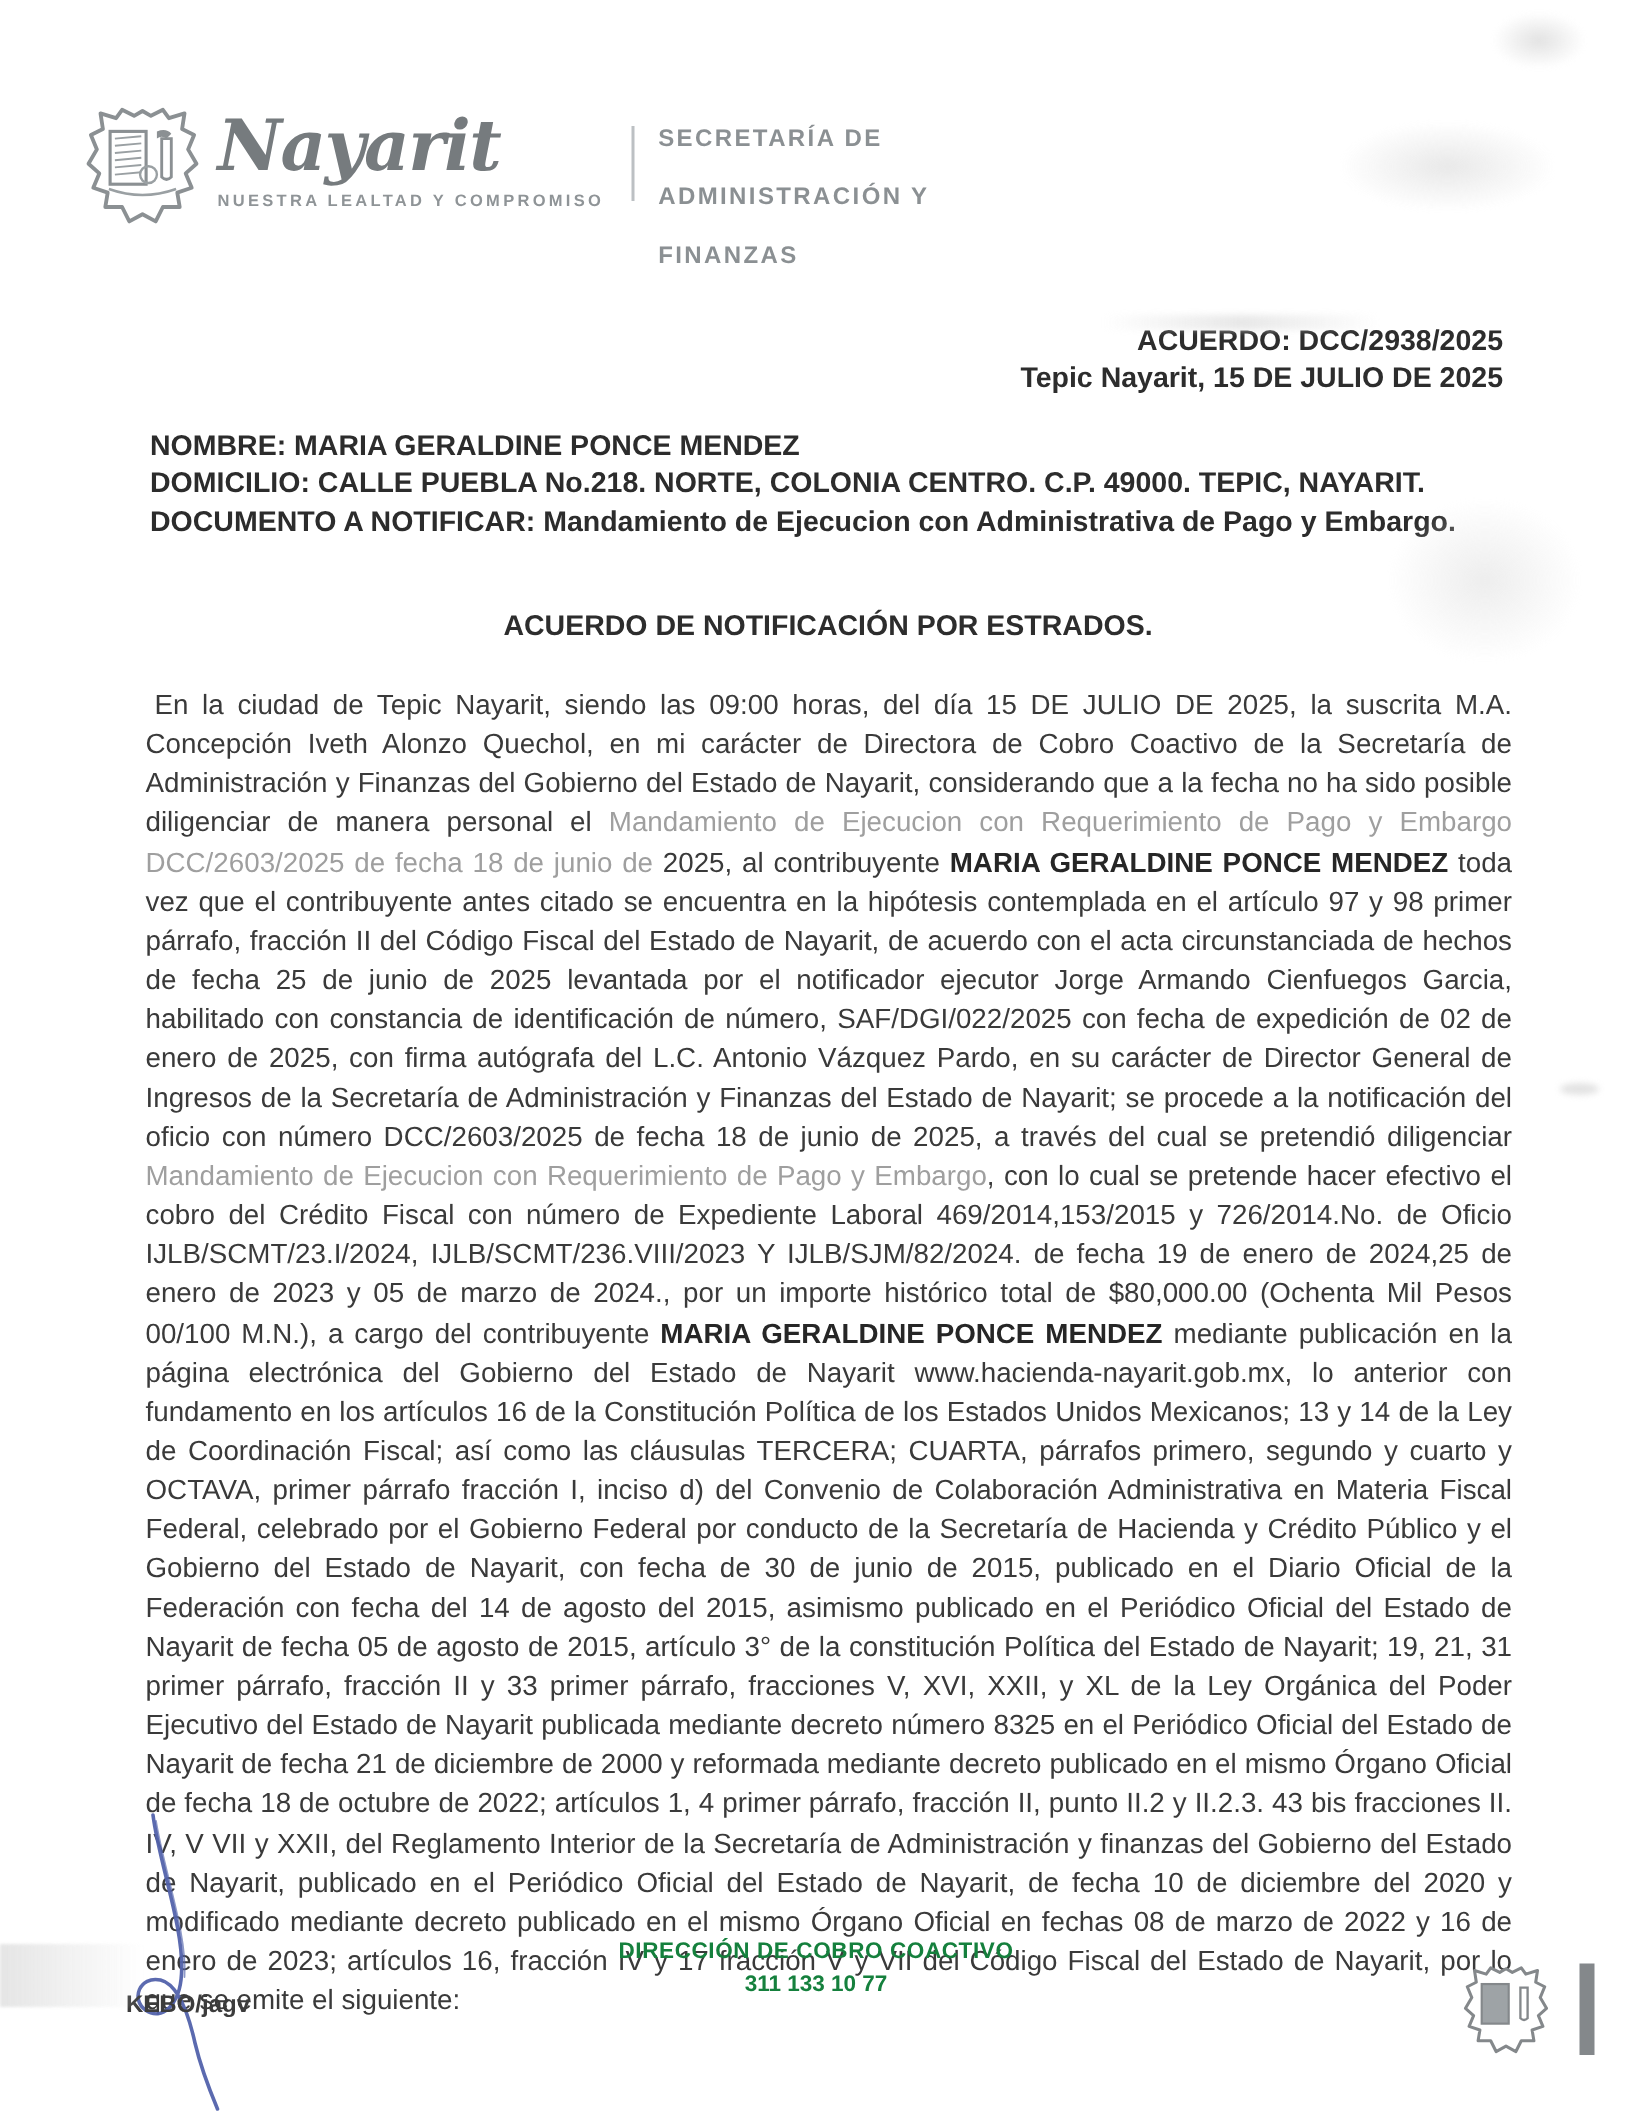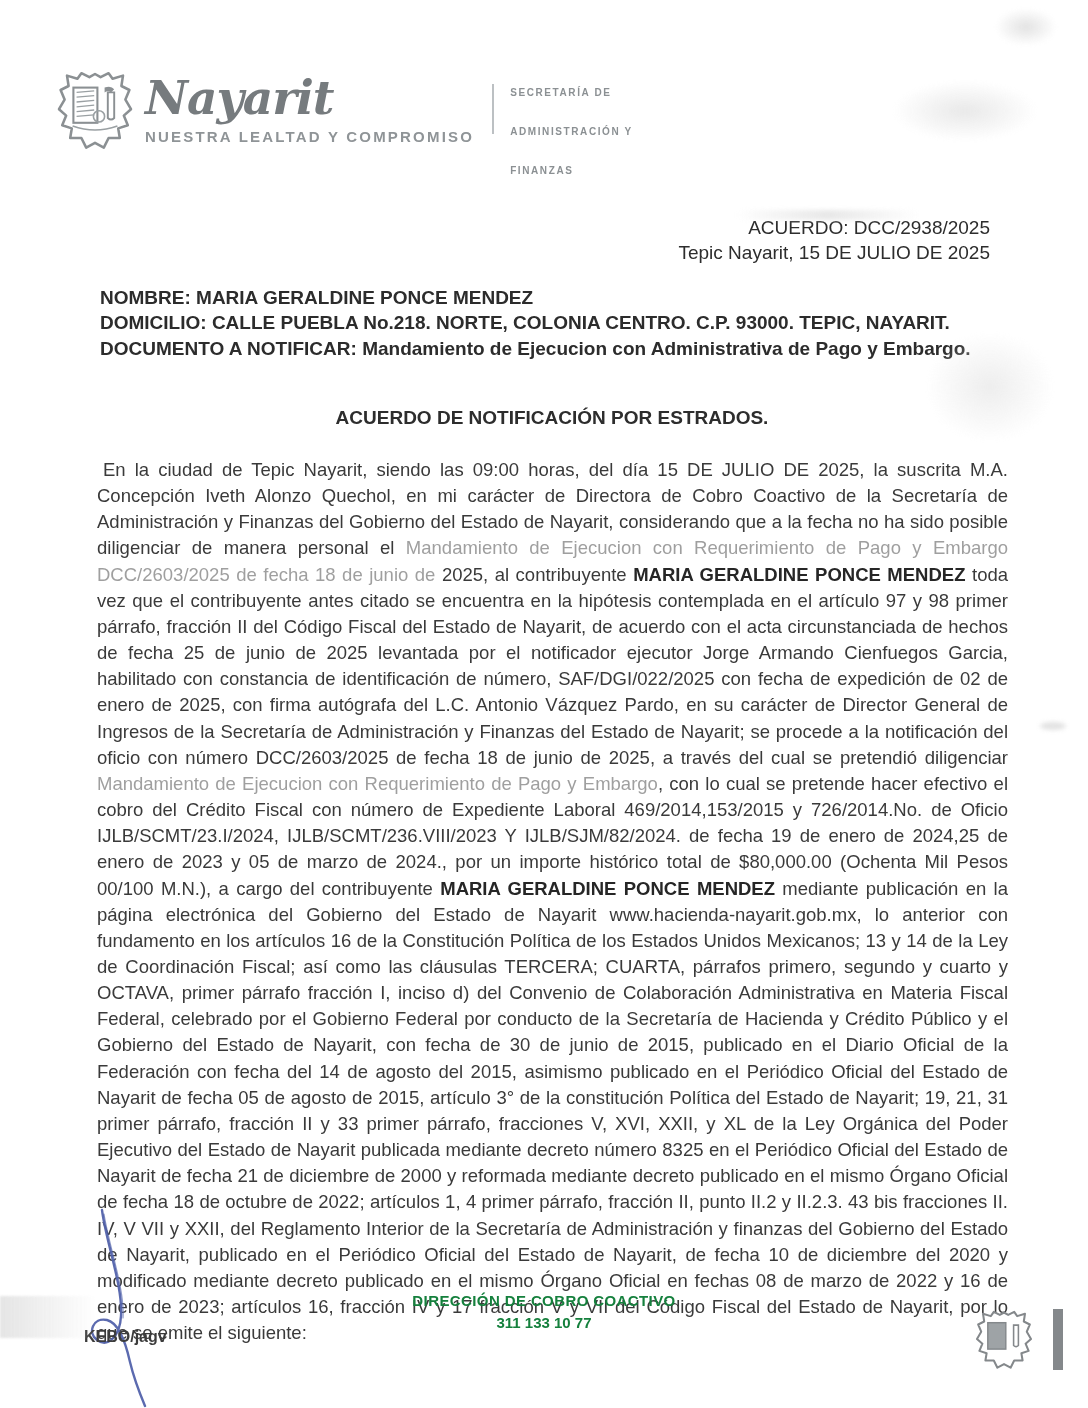--- a/index.html
+++ b/index.html
@@ -22,37 +22,37 @@
     font-family: "DejaVu Serif", serif;
     font-style: italic;
     font-weight: bold;
     font-size: 47px;
     line-height: 52px;
     color: #767b7e;
     letter-spacing: -1px;
   }
   .brand-tagline {
     margin-top: 4px;
-    font-size: 15px;
+    font-size: 11px;
     font-weight: 600;
     letter-spacing: 2.2px;
     color: #8f9497;
     white-space: nowrap;
   }
   .header-divider { width:2px; height:50px; background:#bcc0c3; margin:14px 0 0 18px; }
   .secretariat {
     margin-left:16px; padding-top:13px;
-    font-size:10px; font-weight:bold; letter-spacing:1.6px;
+    font-size:16px; font-weight:bold; letter-spacing:1.6px;
     line-height:19.5px; color:#8b9093; white-space:pre-line;
   }
 
   
   .acuerdo-block {
-    position:absolute; top:215px; right:98px;
-    text-align:right; font-weight:normal; font-size:19px;
+    position:absolute; top:215px; right:86px;
+    text-align:right; font-weight:bold; font-size:19px;
     line-height:25px; color:#2d2d2d;
   }
 
   
   .recipient {
     position:absolute; left:100px; top:285px;
     font-size:19px; line-height:25.3px; font-weight:bold; color:#2c2c2c;
     white-space:nowrap;
   }
 
@@ -134,21 +134,21 @@
     </div>
   </div>
 
   <div class="acuerdo-block">
     <div>ACUERDO: DCC/2938/2025</div>
     <div>Tepic Nayarit, 15 DE JULIO DE 2025</div>
   </div>
 
   <div class="recipient">
     <div><span>NOMBRE: </span><span>MARIA GERALDINE PONCE MENDEZ</span></div>
-    <div><span>DOMICILIO: </span><span>CALLE PUEBLA No.218. NORTE, COLONIA  CENTRO. C.P. 93000. TEPIC, NAYARIT.</span></div>
+    <div><span>DOMICILIO: </span><span>CALLE PUEBLA No.218. NORTE, COLONIA  CENTRO. C.P. 49000. TEPIC, NAYARIT.</span></div>
     <div><span>DOCUMENTO A NOTIFICAR: </span><span>Mandamiento de Ejecucion con Administrativa de Pago y Embargo.</span></div>
   </div>
 
   <div class="doc-title">ACUERDO DE NOTIFICACIÓN POR ESTRADOS.</div>
 
   <div class="body-text"><span class="seg-normal">En la ciudad de Tepic Nayarit, siendo las 09:00 horas, del día 15  DE JULIO DE 2025, la suscrita M.A. Concepción Iveth Alonzo Quechol, en mi carácter de Directora de Cobro Coactivo de la Secretaría de Administración y Finanzas del Gobierno del Estado de Nayarit, considerando que a la fecha no ha sido posible diligenciar de manera personal el </span><span class="seg-faded">Mandamiento de Ejecucion con Requerimiento de Pago y Embargo DCC/2603/2025 de fecha 18 de junio de</span><span class="seg-normal"> 2025, al contribuyente </span><span class="seg-bold">MARIA GERALDINE PONCE MENDEZ</span><span class="seg-normal"> toda vez que el contribuyente antes citado se encuentra en la hipótesis contemplada en el artículo 97 y 98 primer párrafo, fracción II del Código Fiscal del Estado de Nayarit, de acuerdo con el acta circunstanciada de hechos de fecha 25 de junio de 2025 levantada por el notificador ejecutor Jorge Armando Cienfuegos Garcia, habilitado con constancia de identificación de número, SAF/DGI/022/2025 con fecha de expedición de 02 de enero de 2025, con firma autógrafa del L.C. Antonio Vázquez Pardo, en su carácter de Director General de Ingresos de la Secretaría de Administración y Finanzas del Estado de Nayarit; se procede a la notificación del oficio con número DCC/2603/2025 de fecha 18 de junio de 2025, a través del cual se pretendió diligenciar </span><span class="seg-faded">Mandamiento de Ejecucion con Requerimiento de Pago y Embargo</span><span class="seg-normal">, con lo cual se pretende hacer efectivo el cobro del Crédito Fiscal con número de Expediente Laboral 469/2014,153/2015 y 726/2014.No. de Oficio IJLB/SCMT/23.I/2024, IJLB/SCMT/236.VIII/2023 Y IJLB/SJM/82/2024. de fecha 19 de enero de 2024,25 de enero de 2023 y 05 de marzo de 2024.,  por un importe histórico total de $80,000.00  (Ochenta Mil Pesos 00/100  M.N.), a cargo del contribuyente </span><span class="seg-bold">MARIA GERALDINE PONCE MENDEZ</span><span class="seg-normal"> mediante publicación en la página electrónica del Gobierno del Estado de Nayarit www.hacienda-nayarit.gob.mx, lo anterior con fundamento en los artículos 16 de la Constitución Política de los Estados Unidos Mexicanos; 13 y 14 de la Ley de Coordinación Fiscal; así como las cláusulas TERCERA; CUARTA, párrafos primero, segundo y cuarto y OCTAVA, primer párrafo fracción I, inciso d) del Convenio de Colaboración Administrativa en Materia Fiscal Federal, celebrado por el Gobierno Federal por conducto de la Secretaría de Hacienda y Crédito Público y el Gobierno del Estado de Nayarit, con fecha de 30 de junio de 2015, publicado en el Diario Oficial de la Federación con fecha del 14 de agosto del 2015, asimismo publicado en el Periódico Oficial del Estado de Nayarit de fecha 05 de agosto de 2015, artículo 3° de la constitución Política del Estado de Nayarit; 19, 21, 31 primer párrafo, fracción II y 33 primer párrafo, fracciones V, XVI, XXII, y XL de la Ley Orgánica del Poder Ejecutivo del Estado de Nayarit publicada mediante decreto número 8325 en el Periódico Oficial del Estado de Nayarit de fecha 21 de diciembre de 2000 y reformada mediante decreto publicado en el mismo Órgano Oficial de fecha 18 de octubre de 2022; artículos 1, 4 primer párrafo, fracción II, punto II.2 y II.2.3. 43 bis fracciones II. IV, V VII y XXII, del Reglamento Interior de la Secretaría de Administración y finanzas del Gobierno del Estado de Nayarit, publicado en el Periódico Oficial del Estado de Nayarit, de fecha 10 de diciembre del 2020 y modificado mediante decreto publicado en el mismo Órgano Oficial en fechas 08 de marzo de 2022 y 16 de enero de 2023; artículos 16, fracción IV y 17 fracción V y VII del Código Fiscal del Estado de Nayarit, por lo que se emite el siguiente:</span></div>
 
   <div class="signature">
     <svg width="120" height="205" viewBox="0 0 120 205">
       <path d="M36,6 C40,38 57,82 55,112 C54,132 42,144 31,136 C21,129 27,113 41,116 C53,119 60,140 64,158 C68,175 74,190 79,202" fill="none" stroke="#5262ab" stroke-width="2.4" stroke-linecap="round" opacity="0.95"></path>

